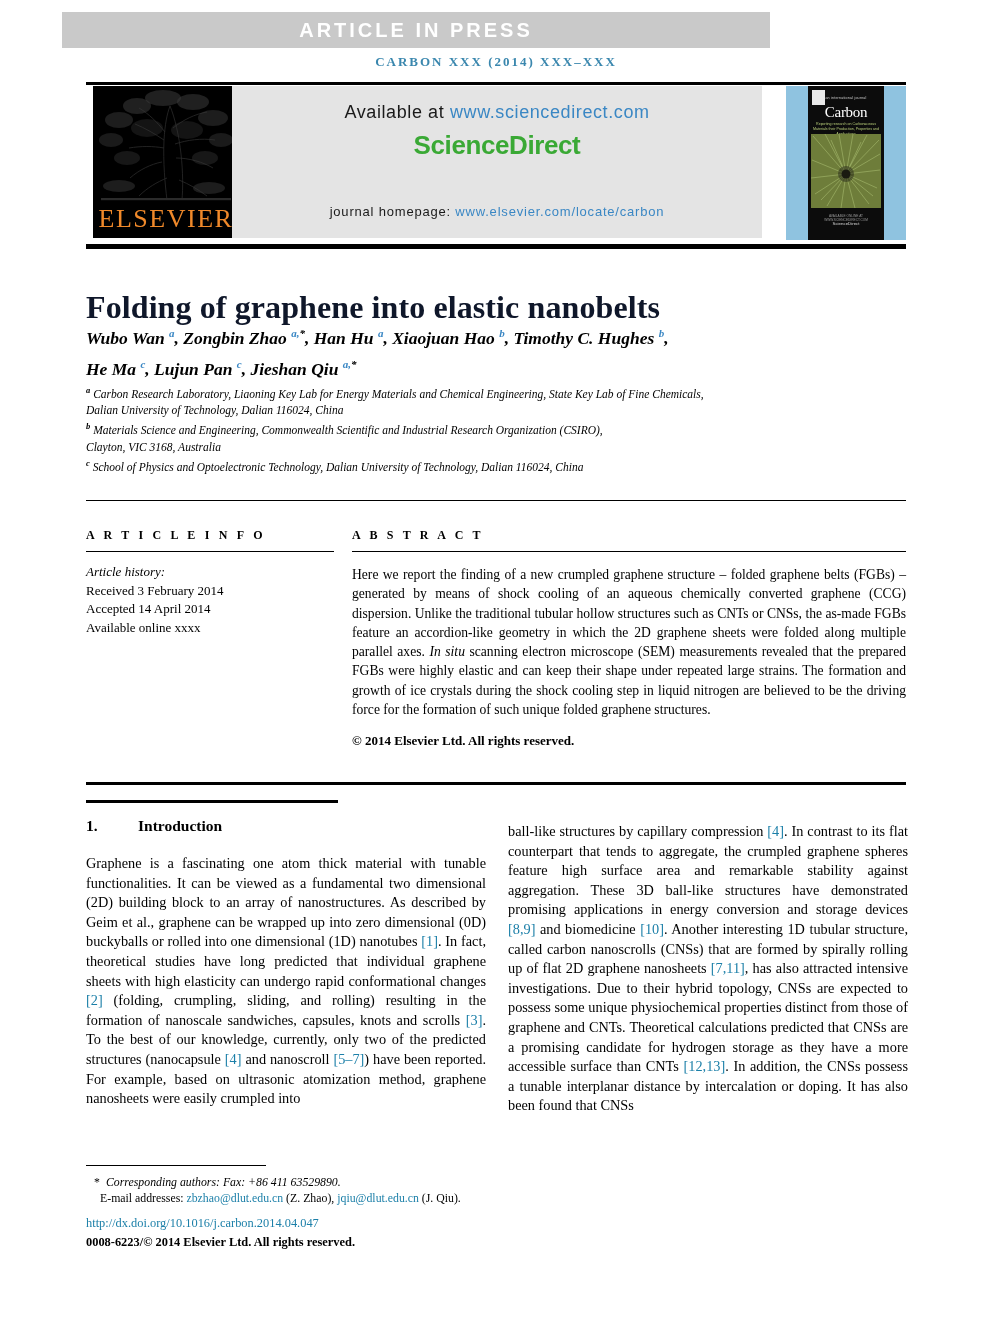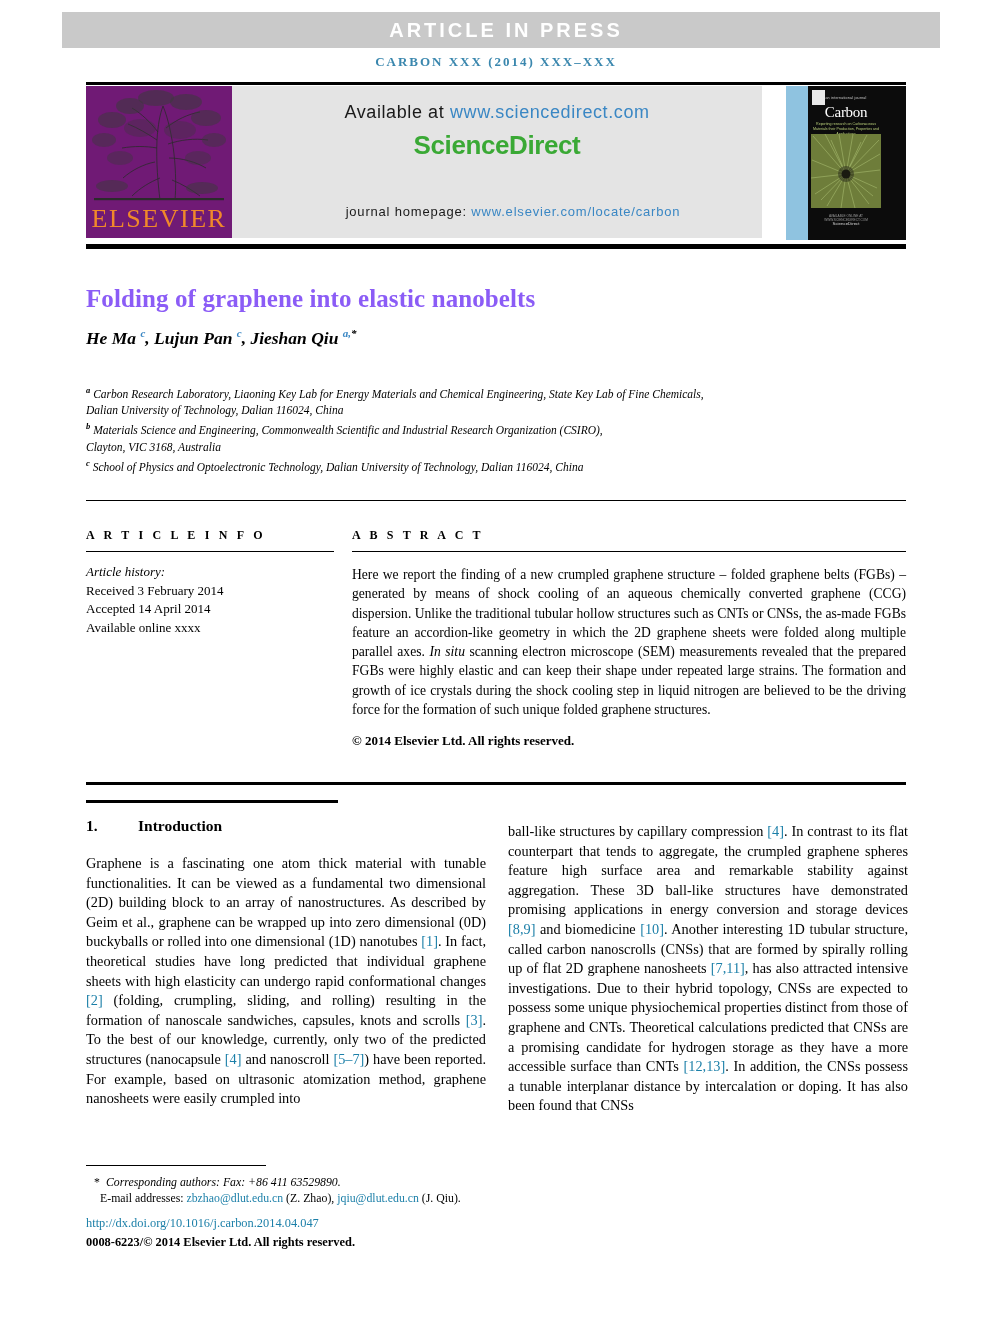--- a/index.html
+++ b/index.html
@@ -20,26 +20,25 @@
     position: absolute;
     left: 0; top: 0;
     width: 992px;
     height: 1323px;
   }
 
   
   .aip-banner {
     position: absolute;
     left: 62px; top: 12px;
-    width: 868px; height: 36px;
+    width: 708px; height: 36px;
     background: #c9c9c9;
     display: flex;
     align-items: center;
     justify-content: center;
-    padding-left: 10px;
   }
   .aip-text {
     font-family: "Liberation Sans", sans-serif;
     font-weight: bold;
     font-size: 20px;
     letter-spacing: 3px;
     color: #ffffff;
   }
 
   
@@ -65,23 +64,23 @@
   }
 
   
   .masthead {
     position: absolute;
     left: 86px; top: 86px;
     width: 820px; height: 152px;
   }
   .elsevier-box {
     position: absolute;
-    left: 0; top: 0;
+    left: 7px; top: 0;
     width: 146px; height: 152px;
-    background: #701a75;
+    background: #000000;
     overflow: hidden;
   }
   .elsevier-tree {
     position: absolute;
     left: 4px; top: 2px;
     width: 138px; height: 118px;
   }
   .elsevier-word {
     position: absolute;
     left: 2px; top: 118px;
@@ -123,38 +122,36 @@
   }
   .sd-home {
     position: absolute;
     left: 0; top: 118px;
     width: 530px;
     text-align: center;
     font-family: "Liberation Sans", sans-serif;
     font-size: 13px;
     letter-spacing: 0.8px;
     color: #1a1a1a;
-    margin-left: 16px;
   }
   .sd-home .lnk { color: #3a87c4; }
 
   .cover-box {
     position: absolute;
     left: 700px; top: 0;
     width: 120px; height: 154px;
     background: #8fc3e0;
     overflow: hidden;
   }
   .cover-inner {
     position: absolute;
     left: 22px; top: 0;
-    width: 96px; height: 154px;
+    width: 76px; height: 154px;
     background: #0c0c0c;
     overflow: hidden;
-    padding-left: 14px;
   }
   .cover-title {
     position: absolute;
     left: 0; top: 18px;
     width: 76px;
     text-align: center;
     font-family: "Liberation Serif", serif;
     font-size: 15px;
     color: #ffffff;
     letter-spacing: -0.3px;
@@ -217,23 +214,23 @@
     background: #000;
   }
 
   
   .article-title {
     position: absolute;
     left: 86px; top: 268px;
     width: 820px;
     font-family: "Liberation Serif", serif;
     font-weight: bold;
-    font-size: 25px;
+    font-size: 32px;
     letter-spacing: 0.1px;
-    color: #8b5cf6;
+    color: #0f172a;
   }
   .authors {
     position: absolute;
     left: 86px; top: 320px;
     width: 820px;
     font-family: "Liberation Serif", serif;
     font-style: italic;
     font-weight: bold;
     font-size: 17.5px;
     line-height: 26px;
@@ -499,20 +496,21 @@
         <div class="cover-foot2">ScienceDirect</div>
       </div>
     </div>
   </div>
 
   <div class="rule-thick-bottom"></div>
 
   <h1 class="article-title">Folding of graphene into elastic nanobelts</h1>
 
   <div class="authors">
+    <div>Wubo Wan <sup>a</sup>, Zongbin Zhao <sup>a,<span class="star">*</span></sup>, Han Hu <sup>a</sup>, Xiaojuan Hao <sup>b</sup>, Timothy C. Hughes <sup>b</sup>,</div>
     <div>He Ma <sup>c</sup>, Lujun Pan <sup>c</sup>, Jieshan Qiu <sup>a,<span class="star">*</span></sup></div>
   </div>
 
   <div class="affils"><sup>a</sup> Carbon Research Laboratory, Liaoning Key Lab for Energy Materials and Chemical Engineering, State Key Lab of Fine Chemicals,<br>Dalian University of Technology, Dalian 116024, China<br><sup>b</sup> Materials Science and Engineering, Commonwealth Scientific and Industrial Research Organization (CSIRO),<br>Clayton, VIC 3168, Australia<br><sup>c</sup> School of Physics and Optoelectronic Technology, Dalian University of Technology, Dalian 116024, China</div>
 
   <div class="info-abstract-rule-top"></div>
 
   <div class="info-col">
     <div class="sect-label">A R T I C L E   I N F O</div>
     <div class="hr-thin"></div>

